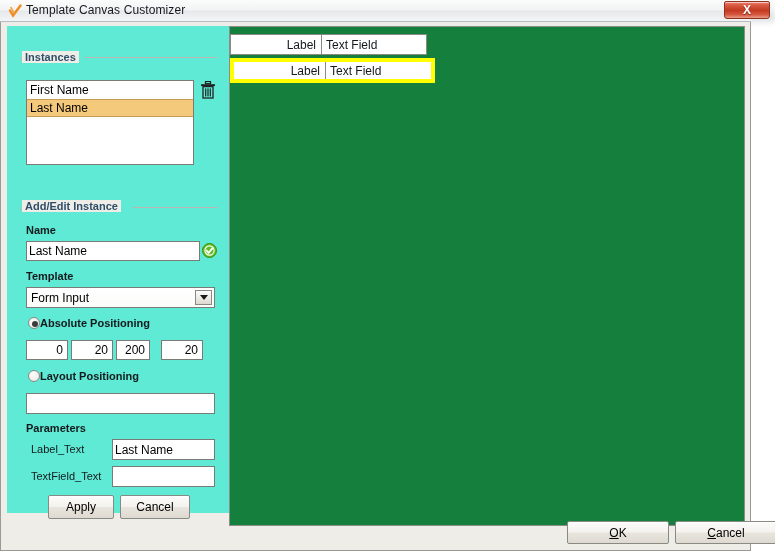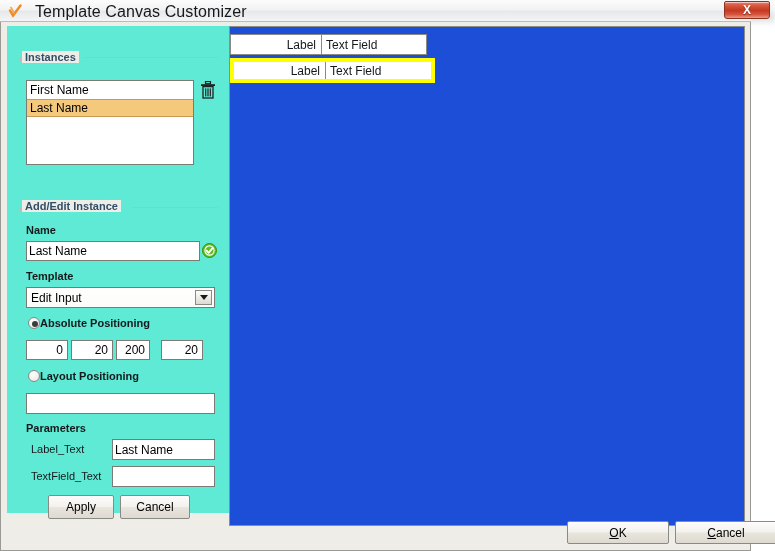--- a/index.html
+++ b/index.html
@@ -42,22 +42,22 @@
   }
   #titlebar {
     position: absolute; left: 0; top: 0; width: 751px; height: 22px;
     background: linear-gradient(to bottom, #fcfcfc 0%, #f2f3f4 45%, #e6e8ea 55%, #f4f5f6 100%);
     border-bottom: 1px solid #b6bcc2;
   }
   #titlebar-icon {
     position: absolute; left: 8px; top: 4px; width: 15px; height: 15px;
   }
   #titlebar-text {
-    position: absolute; left: 35px; top: 3px;
-    font-size: 16px; color: #15191d; letter-spacing: .1px;
+    position: absolute; left: 26px; top: 3px;
+    font-size: 12px; color: #15191d; letter-spacing: .1px;
     white-space: nowrap;
   }
   #close-button {
     position: absolute; left: 724px; top: 1px; width: 46px; height: 18px;
     background: linear-gradient(to bottom, #e9897a 0%, #dd5b44 18%, #c23a22 52%, #d5563c 78%, #eb9c88 100%);
     border: 1px solid #8d3320;
     border-radius: 2px 2px 3px 3px;
     box-shadow: inset 0 1px 0 rgba(255,255,255,.55);
     display: flex; align-items: center; justify-content: center;
   }
@@ -195,21 +195,21 @@
     font-size: 12px; color: #000000;
     display: flex; align-items: center; justify-content: center;
     box-shadow: inset 0 1px 0 rgba(255,255,255,.85);
     font-family: "Liberation Sans", sans-serif;
   }
   .btn .mn { text-decoration: underline; }
 
   
   #canvas {
     position: absolute; left: 228px; top: 4px; width: 516px; height: 500px;
-    background: #1d4ed8;
+    background: #15803d;
     border: 1px solid #8d8d87;
     overflow: hidden;
   }
   .form-row { position: absolute; left: 0; display: flex; }
   .form-row .lbl {
     background: #ffffff;
     border: 1px solid #8a8a84;
     border-right: none;
     font-size: 12px; color: #15191d;
     text-align: right;
@@ -286,21 +286,21 @@
       <div class="field-label" style="left:19px; top:198px;">Name</div>
       <input class="txt" style="left: 19px; top: 215px; width: 174px; height: 20px;" value="Last Name">
       <svg id="check-ok-icon" viewBox="0 0 15 15">
         <circle cx="7.5" cy="7.5" r="7" fill="#5fbf21" stroke="#3c8c12" stroke-width="1"></circle>
         <circle cx="7.5" cy="7.5" r="4.6" fill="none" stroke="#ffffff" stroke-width="1.1"></circle>
         <path d="M4.6 7.6 L6.6 9.8 L10.5 5.2" stroke="#ffffff" stroke-width="1.9" fill="none" stroke-linecap="round" stroke-linejoin="round"></path>
       </svg>
 
       <div class="field-label" style="left:19px; top:244px;text-align:center;">Template</div>
       <div id="template-combo">
-        <div id="template-combo-value">Edit Input</div>
+        <div id="template-combo-value">Form Input</div>
         <div id="template-combo-arrow">
           <div class="tri-down"></div>
         </div>
       </div>
 
       <div class="radio-row" style="left:21px; top:291px;">
         <div class="radio on"></div>
         <div class="radio-label">Absolute Positioning</div>
       </div>
 

